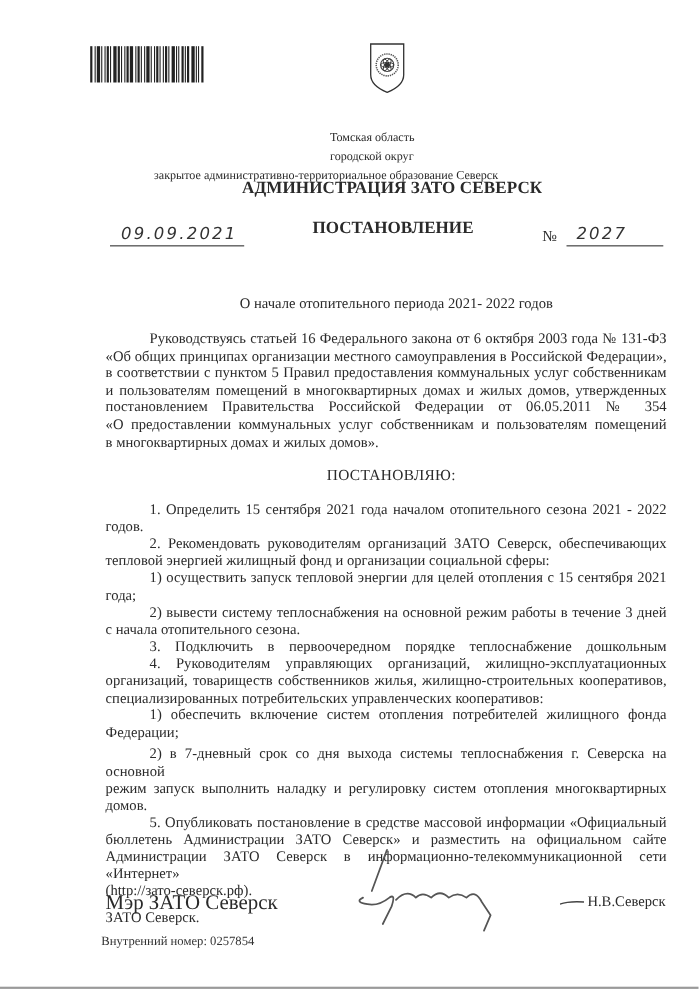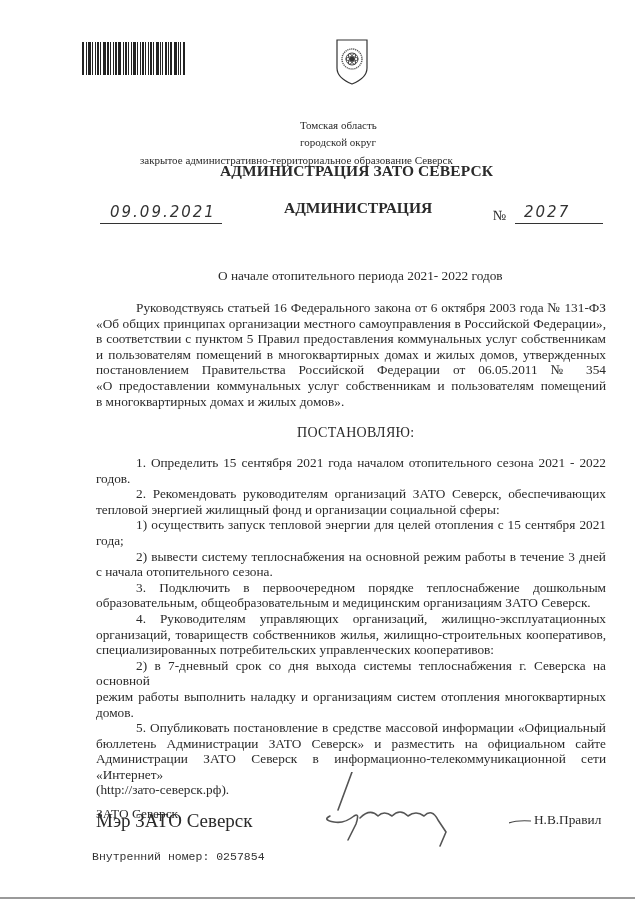--- a/index.html
+++ b/index.html
@@ -27,21 +27,21 @@
   .body-block p { margin: 0; }
   .ind { text-indent: 40px; }
   .j-last { text-align-last: justify; }
   .p-intro { top: 300px; }
   .decree { top: 425px; left: 297px; font-size: 14px; letter-spacing: 0.3px; text-align: right; }
   .p-items { top: 455px; }
   .mayor { left: 96px; top: 810px; font-size: 19px; }
   .signer { left: 534px; top: 812px; font-size: 13.3px; }
   .signer-dash { left: 509px; top: 810px; width: 22px; height: 4px; }
   .signature { left: 320px; top: 772px; width: 180px; height: 80px; }
-  .internal { left: 92px; top: 850px; font-size: 11.5px; font-family: Liberation Mono, monospace; color: #333; }
+  .internal { left: 92px; top: 850px; font-size: 11.5px; font-family: Liberation Serif, serif; color: #333; }
   .bottom-rule { left: 0; top: 897px; width: 635px; height: 2px; background: #9a9a9a; }
 </style>
 </head>
 <body>
 
 <div class="abs barcode" id="barcode">
     <span style="width: 2px; margin-right: 2px;"></span>
     <span style="width: 1px; margin-right: 1px;"></span>
     <span style="width: 3px; margin-right: 1px;"></span>
     <span style="width: 1px; margin-right: 2px;"></span>
@@ -87,21 +87,21 @@
     <ellipse cx="17" cy="21" rx="6" ry="2.2" fill="none" stroke="#333" stroke-width="0.8"></ellipse>
     <ellipse cx="17" cy="21" rx="6" ry="2.2" fill="none" stroke="#333" stroke-width="0.8" transform="rotate(60 17 21)"></ellipse>
     <ellipse cx="17" cy="21" rx="6" ry="2.2" fill="none" stroke="#333" stroke-width="0.8" transform="rotate(-60 17 21)"></ellipse>
   </svg>
 </div>
 
 <div class="abs hdr hdr-region">Томская область</div>
 <div class="abs hdr hdr-okrug">городской округ</div>
 <div class="abs hdr hdr-zato">закрытое административно-территориальное образование Северск</div>
 <div class="abs hdr hdr-admin">АДМИНИСТРАЦИЯ ЗАТО СЕВЕРСК</div>
-<div class="abs hdr hdr-post">АДМИНИСТРАЦИЯ</div>
+<div class="abs hdr hdr-post">ПОСТАНОВЛЕНИЕ</div>
 
 <div class="abs date-line"></div>
 <div class="abs date-val">09.09.2021</div>
 <div class="abs num-sign">№</div>
 <div class="abs num-line"></div>
 <div class="abs num-val">2027</div>
 
 <div class="abs subject">О начале отопительного периода 2021- 2022 годов</div>
 
 <div class="abs body-block p-intro">
@@ -117,40 +117,41 @@
 <div class="abs decree">ПОСТАНОВЛЯЮ:</div>
 
 <div class="abs body-block p-items">
   <p class="ind j-last">1. Определить 15 сентября 2021 года началом отопительного сезона 2021 - 2022 годов.</p>
   <p class="ind j-last">2. Рекомендовать руководителям организаций ЗАТО Северск, обеспечивающих</p>
   <p>тепловой энергией жилищный фонд и организации социальной сферы:</p>
   <p class="ind j-last">1) осуществить запуск тепловой энергии для целей отопления с 15 сентября 2021 года;</p>
   <p class="ind j-last">2) вывести систему теплоснабжения на основной режим работы в течение 3 дней</p>
   <p>с начала отопительного сезона.</p>
   <p class="ind j-last">3. Подключить в первоочередном порядке теплоснабжение дошкольным</p>
-  <p>образовательным, общеобразовательным и медицинским организациям ЗАТО Северск.</p>
   <p class="ind j-last">4. Руководителям управляющих организаций, жилищно-эксплуатационных</p>
   <p class="j-last">организаций, товариществ собственников жилья, жилищно-строительных кооперативов,</p>
   <p>специализированных потребительских управленческих кооперативов:</p>
+  <p class="ind j-last">1) обеспечить включение систем отопления потребителей жилищного фонда</p>
+  <p style="margin-bottom:4px;">Федерации;</p>
   <p class="ind j-last">2) в 7-дневный срок со дня выхода системы теплоснабжения г. Северска на основной</p>
-  <p class="j-last">режим работы выполнить наладку и организациям систем отопления многоквартирных домов.</p>
+  <p class="j-last">режим запуск выполнить наладку и регулировку систем отопления многоквартирных домов.</p>
   <p class="ind j-last">5. Опубликовать постановление в средстве массовой информации «Официальный</p>
   <p class="j-last">бюллетень Администрации ЗАТО Северск» и разместить на официальном сайте</p>
   <p class="j-last">Администрации ЗАТО Северск в информационно-телекоммуникационной сети «Интернет»</p>
   <p style="margin-bottom:8px;">(http://зато-северск.рф).</p>
   <p>ЗАТО Северск.</p>
 </div>
 
 <div class="abs mayor">Мэр ЗАТО Северск</div>
 <div class="abs signature">
   <svg width="180" height="80" viewBox="0 0 180 80">
     <path d="M32 0 L18 38 M10 44 Q2 48 14 50 Q24 52 34 44 Q40 40 36 52 L28 68 M40 46 Q50 36 58 44 Q64 38 72 44 Q80 36 88 44 Q96 38 104 44 Q112 36 118 48 L126 60 L120 74" fill="none" stroke="#555" stroke-width="1.6" stroke-linecap="round" stroke-linejoin="round"></path>
   </svg>
 </div>
 <div class="abs signer-dash">
   <svg width="22" height="4" viewBox="0 0 22 4">
       <path d="M0 3 Q8 0 22 1" stroke="#444" stroke-width="1.2" fill="none"></path>
     </svg>
 </div>
-<div class="abs signer">Н.В.Правил</div>
+<div class="abs signer">Н.В.Северск</div>
 
 <div class="abs internal">Внутренний номер: 0257854</div>
 <div class="abs bottom-rule"></div>
 
 </body></html>

